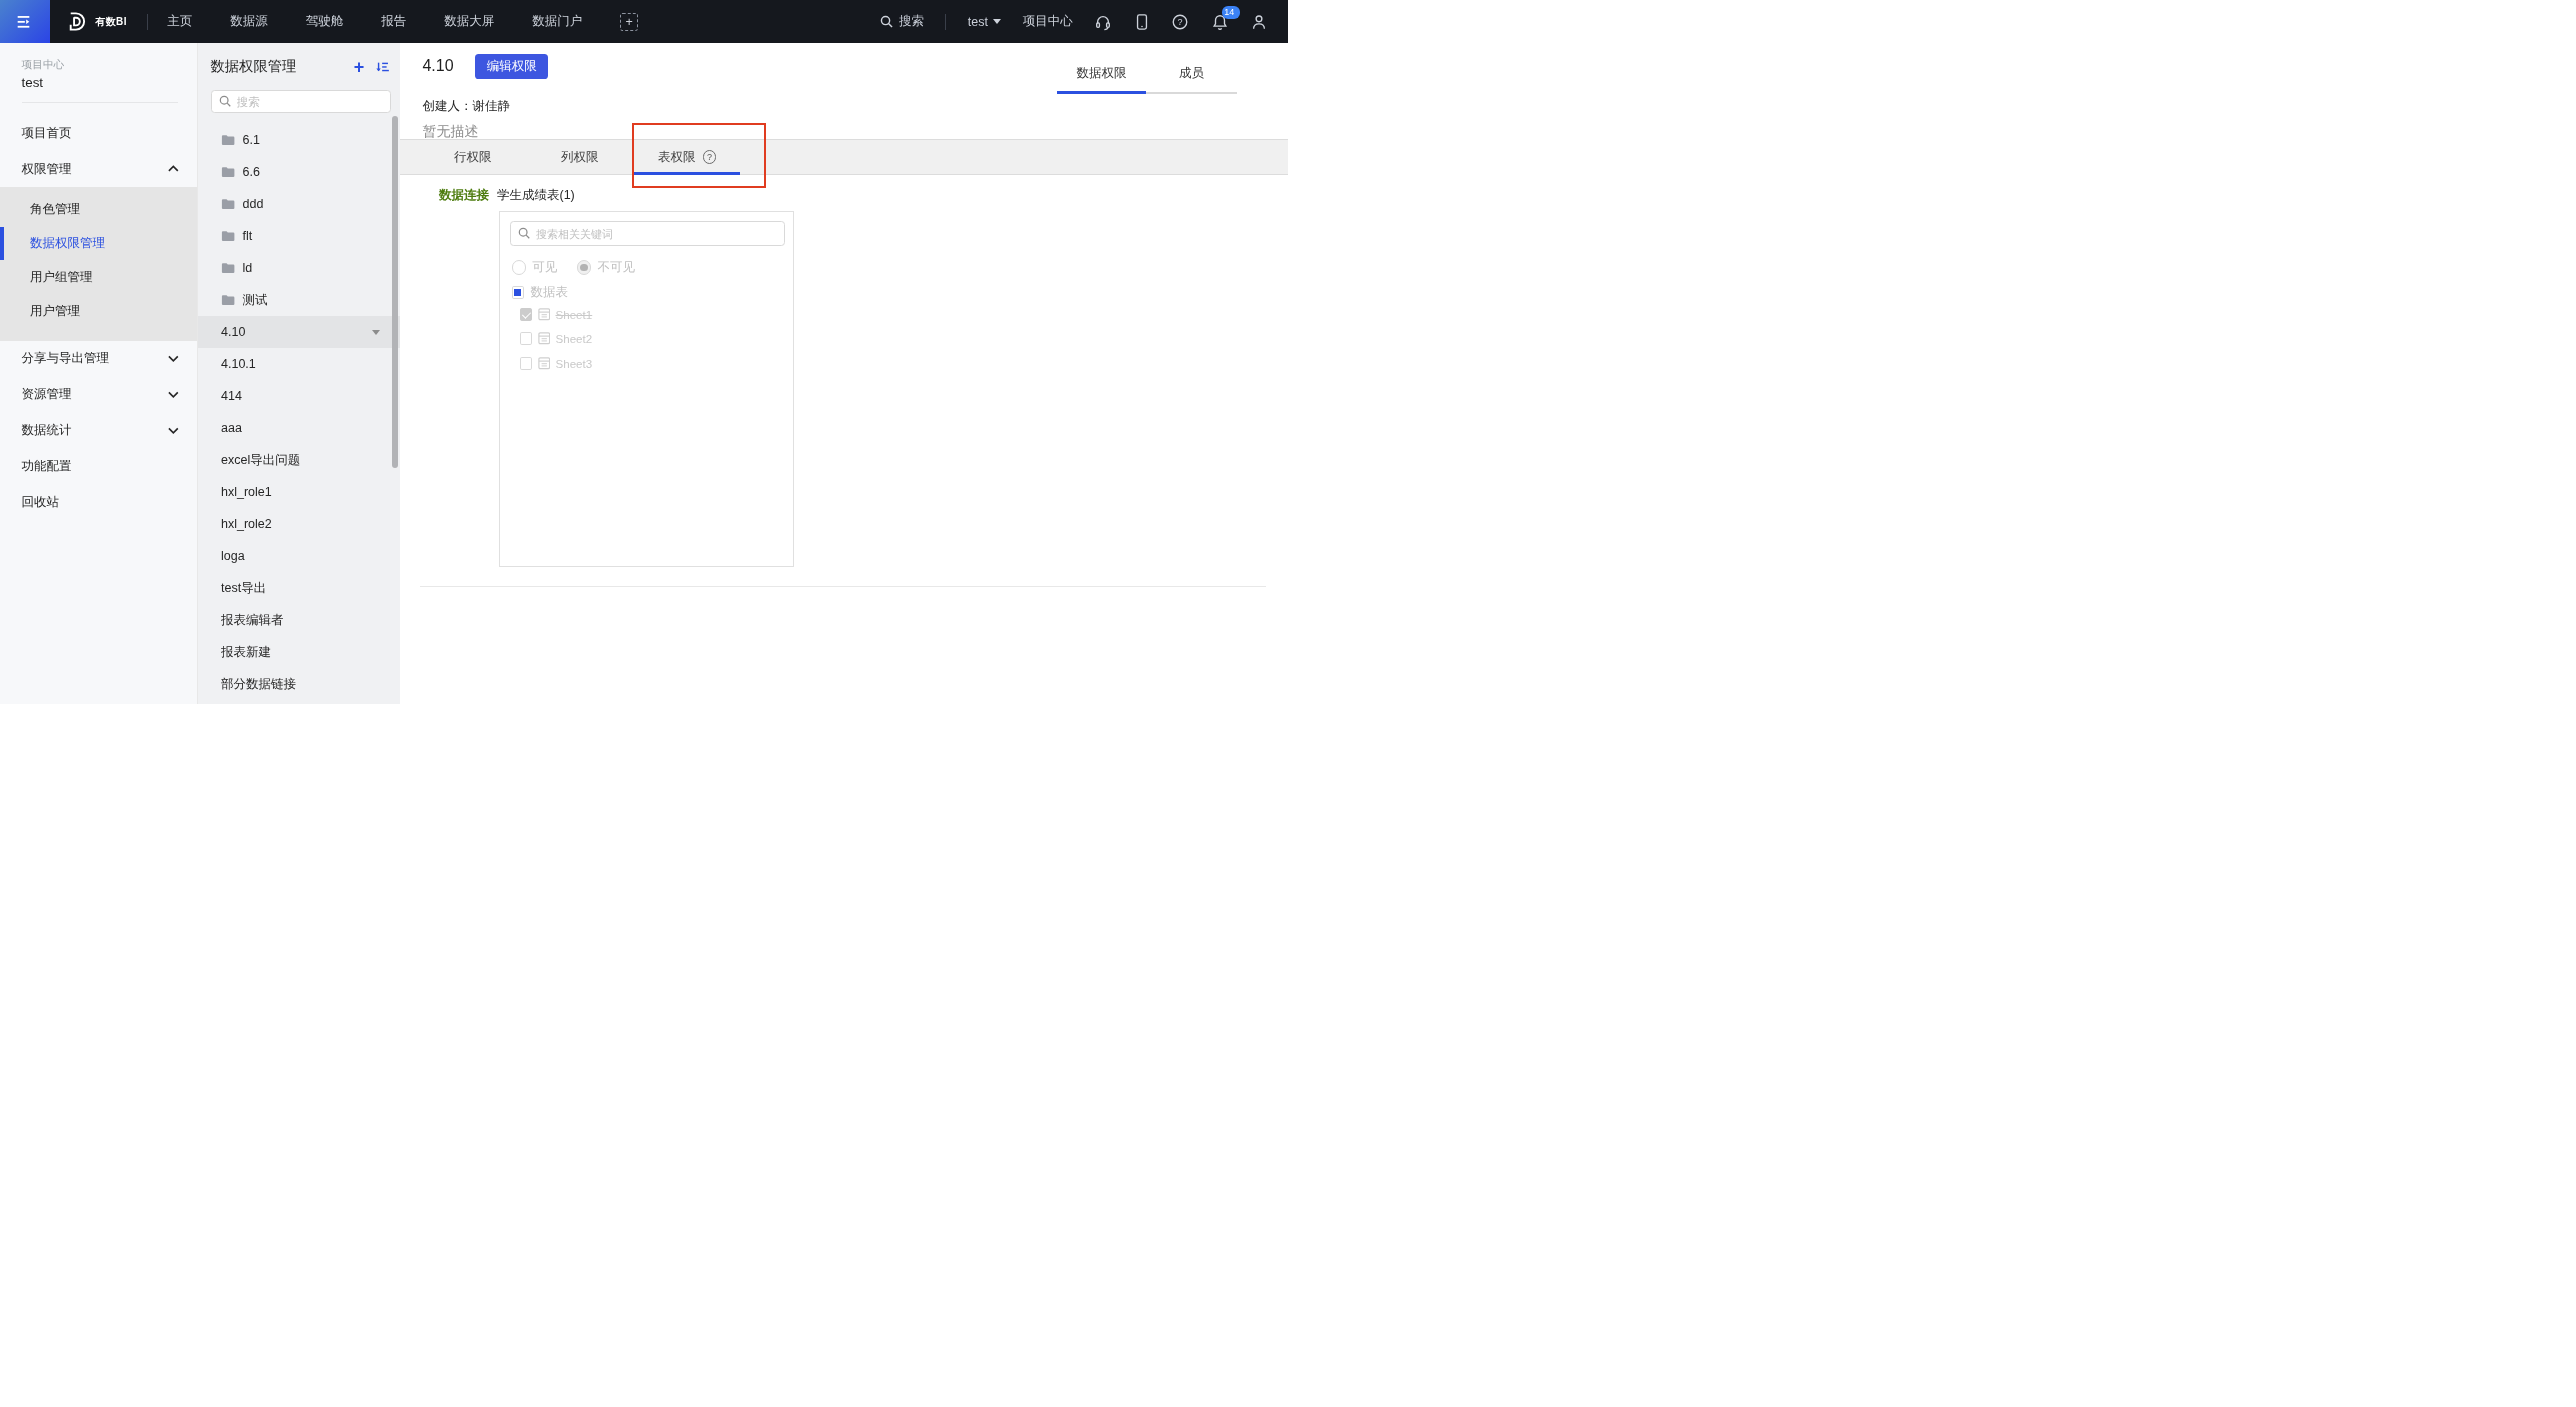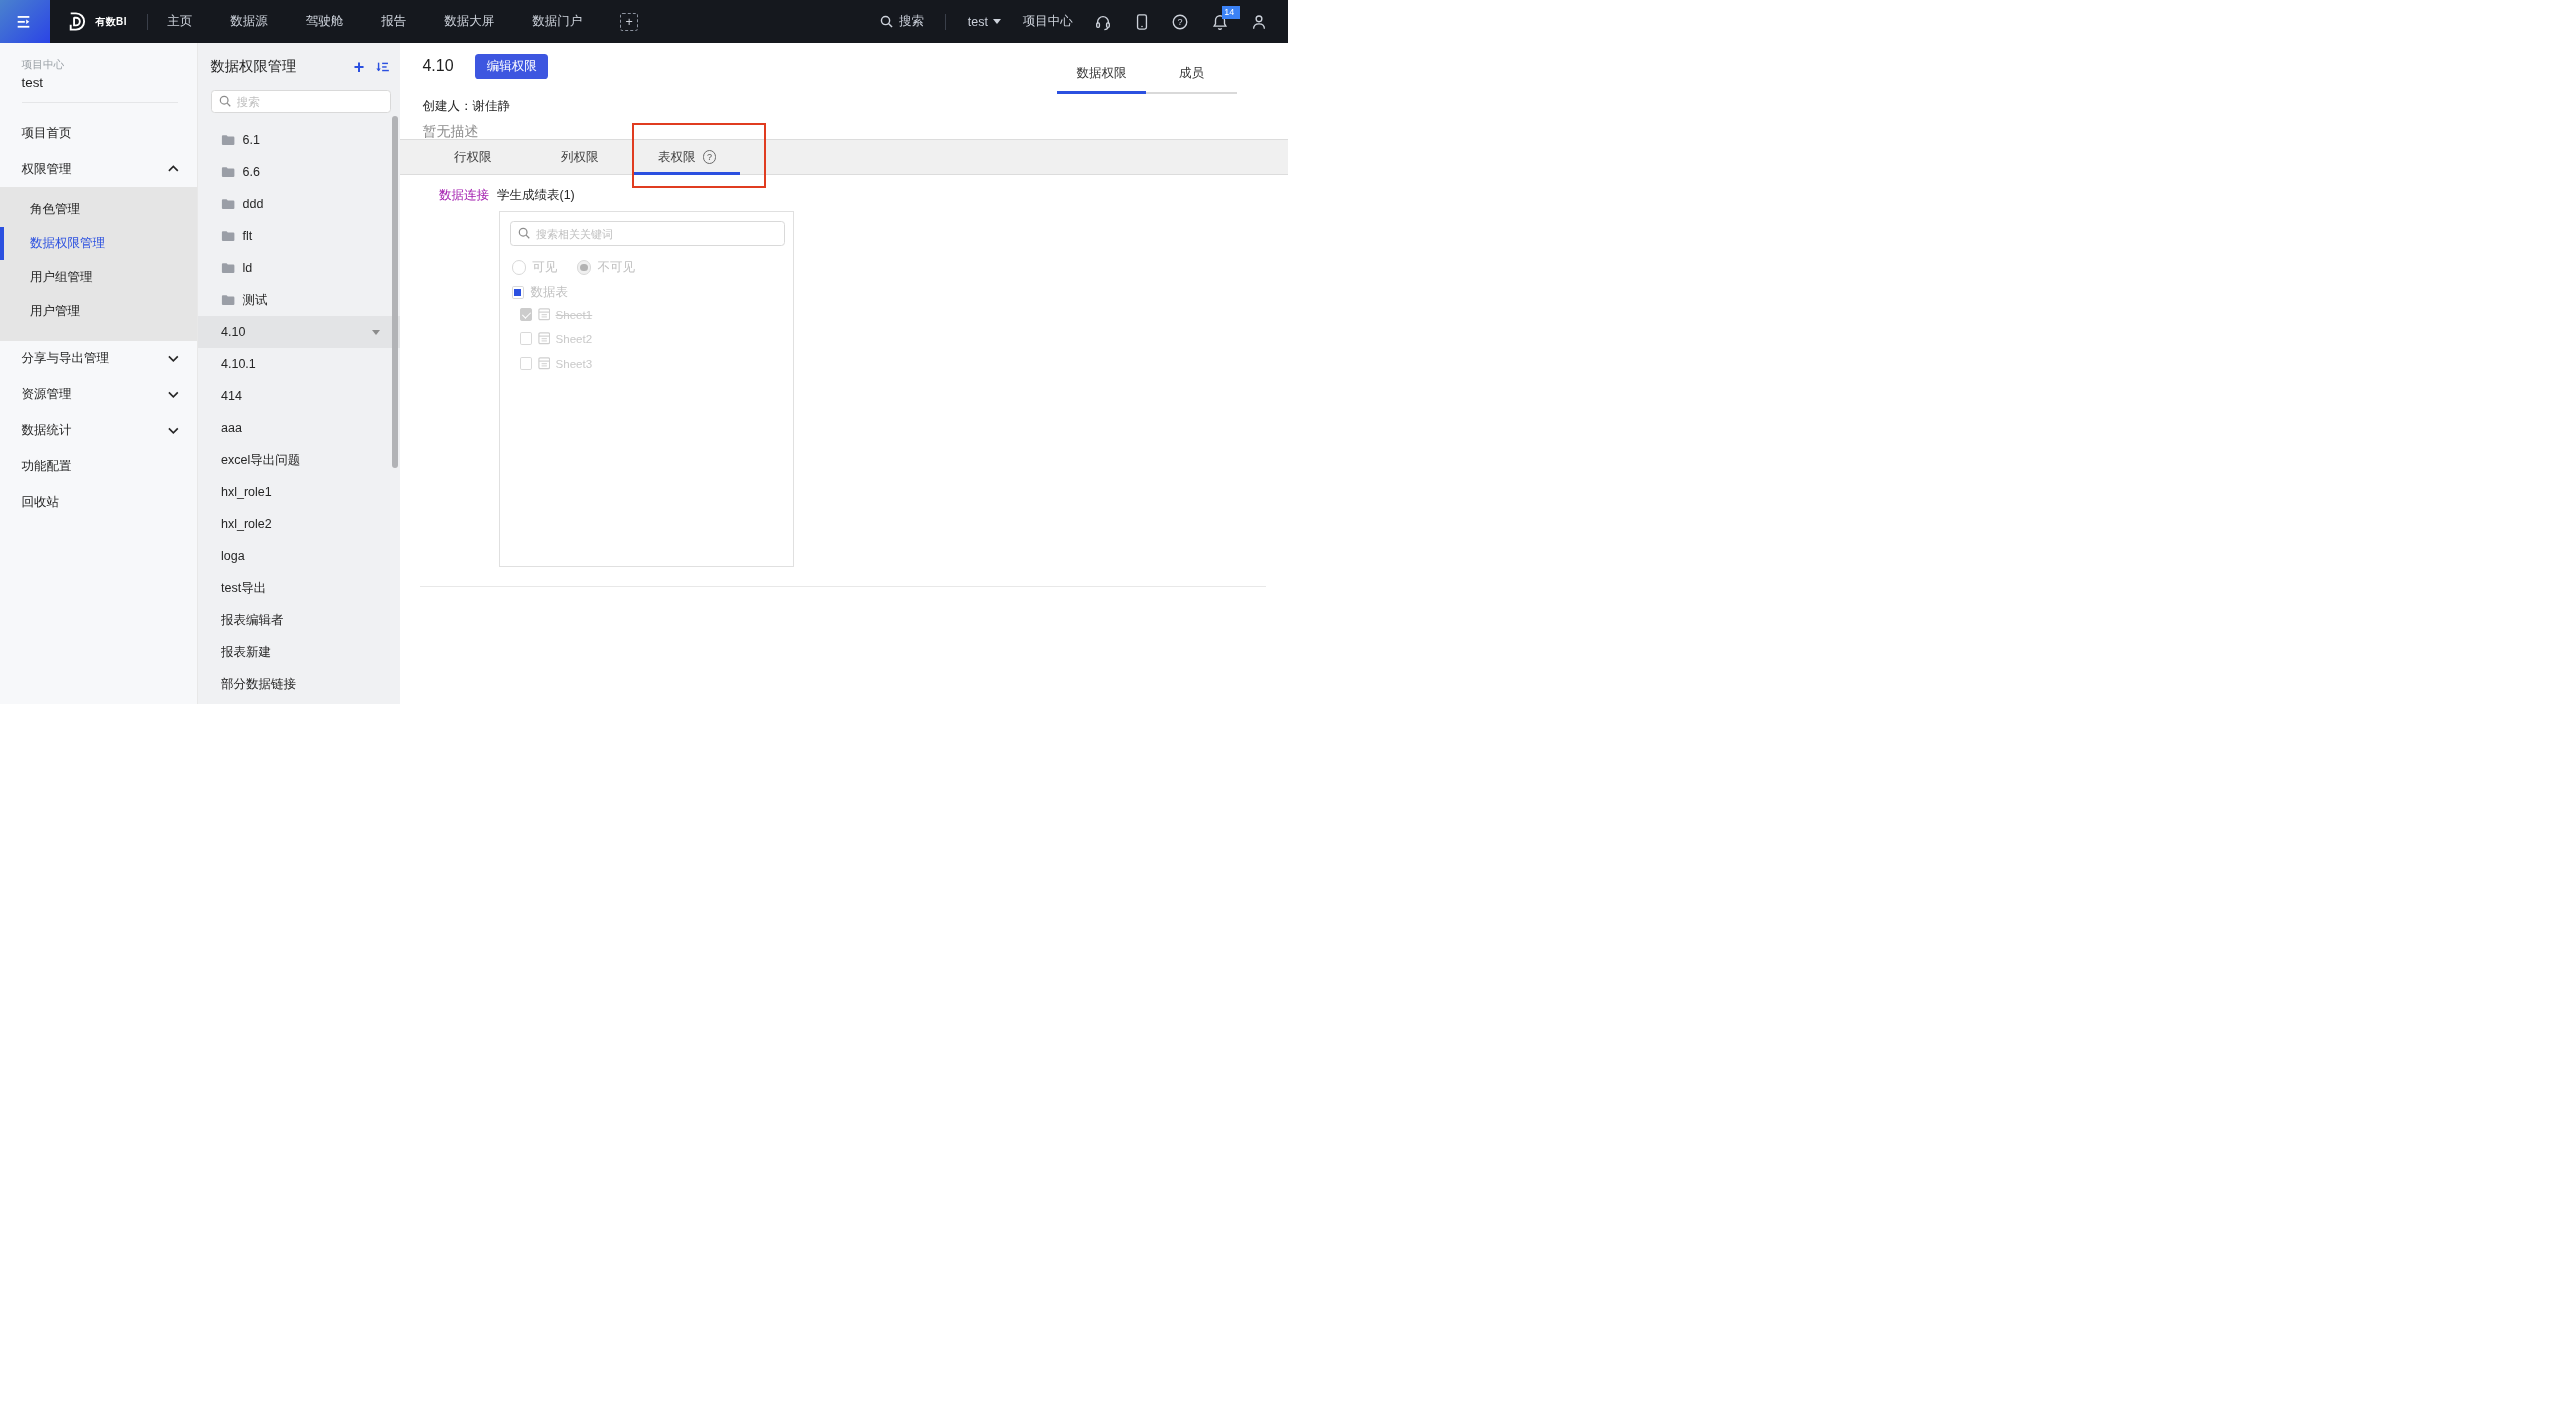--- a/index.html
+++ b/index.html
@@ -17,21 +17,21 @@
   .tb-nav { display:flex; align-items:center; gap:38px; }
   .tb-nav-item { color:#ced3dc; cursor:pointer; white-space:nowrap; }
   .tb-plus { width:18px; height:18px; border:0.9px dashed #8d93a0; border-radius:2.7px; display:flex; align-items:center;
     justify-content:center; color:#ced3dc; font-size:12.5px; margin-left:38px; cursor:pointer; }
   .tb-right { margin-left:auto; display:flex; align-items:center; gap:21.5px; padding-right:19.7px; }
   .tb-search { display:flex; align-items:center; gap:5.4px; cursor:pointer; }
   .tb-user-switch { display:flex; align-items:center; gap:5.4px; cursor:pointer; }
   .caret-down { width:0; height:0; border-left:4.5px solid transparent; border-right:4.5px solid transparent; border-top:5.4px solid #ced3dc; }
   .tb-icon { display:flex; align-items:center; justify-content:center; cursor:pointer; position:relative; }
   .badge { position:absolute; top:-6.3px; right:-10.7px; background:#3b82f6; color:#fff; font-size:9px; line-height:12.5px;
-    min-width:18px; text-align:left; border-radius:0; padding:0 2.7px; }
+    min-width:18px; text-align:left; border-radius:6px; padding:0 2.7px; }
 
   
   .app { display:flex; height:661px; }
 
   
   .sidebar { width:197px; flex:0 0 197px; background:#f7f8fa; position:relative; font-size:12.5px; color:#262626; }
   .sb-head { padding:12.5px 21.5px 0 21.5px; }
   .sb-section-label { color:#9aa0a6; font-size:10.7px; line-height:16px; }
   .sb-project { font-size:13.4px; color:#1f1f1f; margin-top:3.6px; }
   .sb-sep { height:0.9px; background:#e5e6e8; margin:11.6px 19px 0 21.5px; }
@@ -82,21 +82,21 @@
     border-top:0.9px solid #dcdcdc; border-bottom:0.9px solid #dcdcdc; }
   .ptab { position:absolute; top:0; height:34px; display:flex; align-items:center; gap:7.2px; font-size:12.5px; color:#404040; cursor:pointer; }
   .ptab.p0 { left:54px; } .ptab.p1 { left:161px; } .ptab.p2 { left:258px; }
   .help-circle { width:13.4px; height:13.4px; border:0.9px solid #6b6b6b; border-radius:50%; color:#555; font-size:9px;
     display:flex; align-items:center; justify-content:center; }
   .ptab-indicator { position:absolute; left:233px; bottom:-0.9px; width:107px; height:2.7px; background:#2b50e0; }
 
   .red-rect { position:absolute; left:232px; top:80px; width:134px; height:65px; border:2.7px solid #e03c20; pointer-events:none; }
 
   .conn-row { position:absolute; left:39px; top:144px; display:flex; align-items:center; gap:8px; font-size:12.5px; }
-  .conn-label { color:#a21caf; }
+  .conn-label { color:#4d7c0f;font-weight:bold; }
   .conn-value { color:#262626; }
 
   .perm-box { position:absolute; left:99px; top:168px; width:295px; height:356px; background:#fff; border:0.9px solid #e0e0e0; }
   .pb-search { position:absolute; left:9.8px; top:9px; width:275px; height:25px; border:0.9px solid #d9d9d9; border-radius:3.6px;
     display:flex; align-items:center; gap:5.4px; padding:0 7.2px; background:#fff; }
   .pb-search input { border:none; outline:none; flex:1; font-size:11px; background:transparent; min-width:0; }
   .pb-search input::placeholder { color:#bfbfbf; }
 
   .pb-radios { position:absolute; left:11.6px; top:47px; display:flex; align-items:center; gap:19.7px; font-size:12.5px; color:#c0c0c0; }
   .radio { display:flex; align-items:center; gap:6.3px; cursor:not-allowed; }

